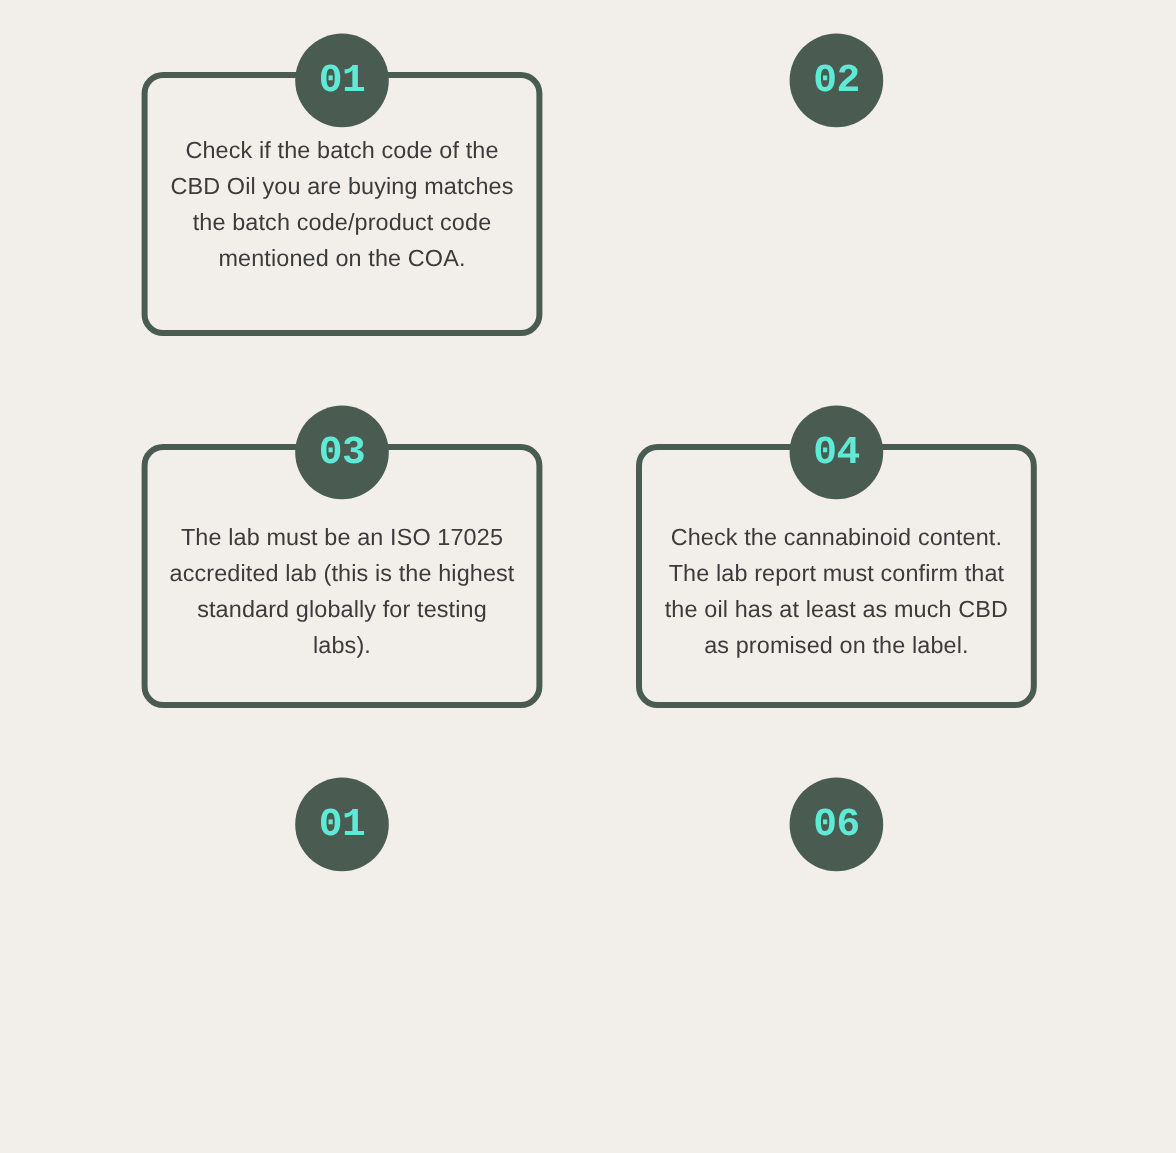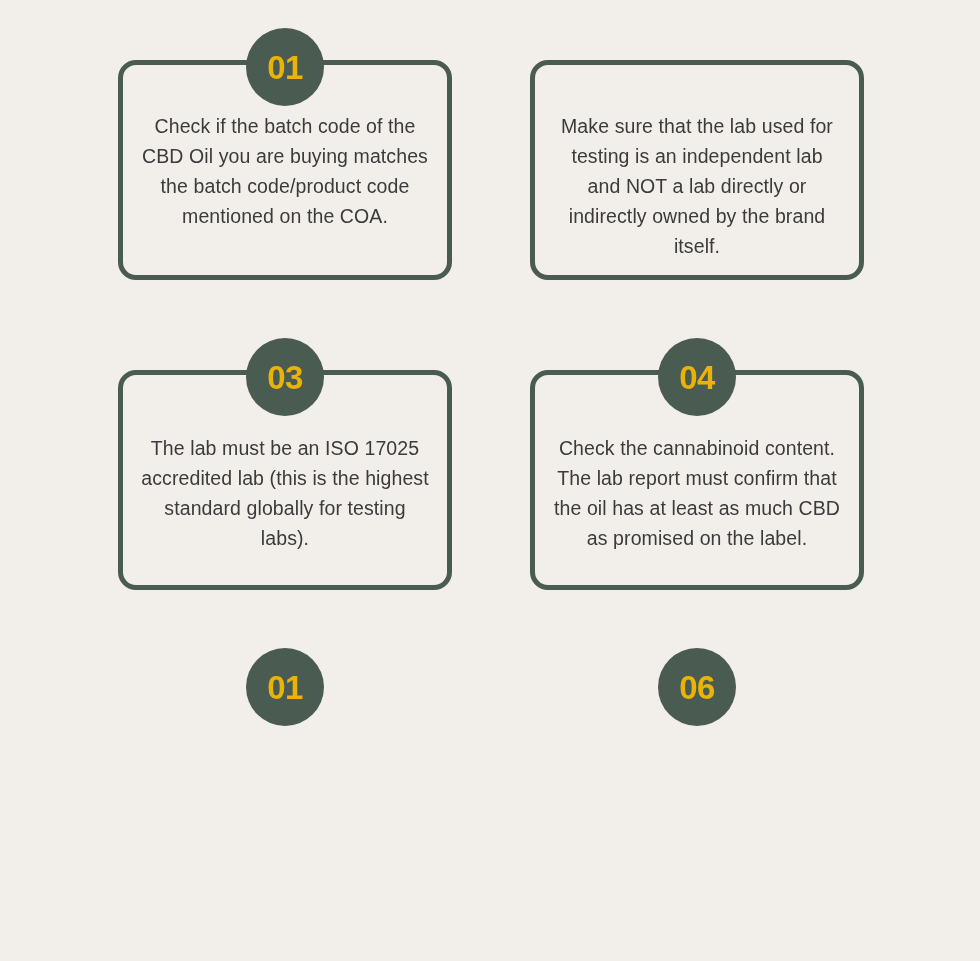--- a/index.html
+++ b/index.html
@@ -79,46 +79,46 @@
     height: 78px;
     border-radius: 50%;
     background: #4a5b52;
     display: flex;
     align-items: center;
     justify-content: center;
     z-index: 3;
   }
 
   .badge-number {
-    color: #eab308;
+    color: #5eead4;
     font-size: 33px;
     font-weight: bold;
     line-height: 1;
     letter-spacing: -0.5px;
-    font-family: Liberation Sans, sans-serif;
+    font-family: Liberation Mono, monospace;
   }
 </style>
 </head>
 <body>
 
 <div id="infographic">
   <div class="grid">
 
     <div class="step step-1">
       <div class="card">
         <p class="card-text">Check if the batch code of the CBD Oil you are buying matches the batch code/product code mentioned on the COA.</p>
       </div>
       <div class="badge">
         <span class="badge-number">01</span>
       </div>
     </div>
 
     <div class="step step-2">
-      <div class="card">
-        <p class="card-text">Make sure that the lab used for testing is an independent lab and NOT a lab directly or indirectly owned by the brand itself.</p>
+      <div class="badge">
+        <span class="badge-number">02</span>
       </div>
     </div>
 
     <div class="step step-3">
       <div class="card">
         <p class="card-text">The lab must be an ISO 17025 accredited lab (this is the highest standard globally for testing labs).</p>
       </div>
       <div class="badge">
         <span class="badge-number">03</span>
       </div>

